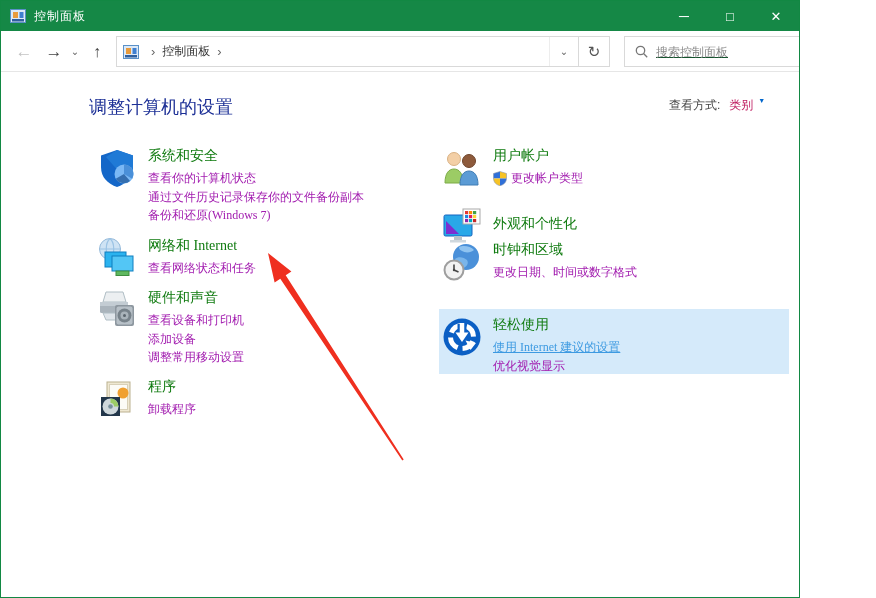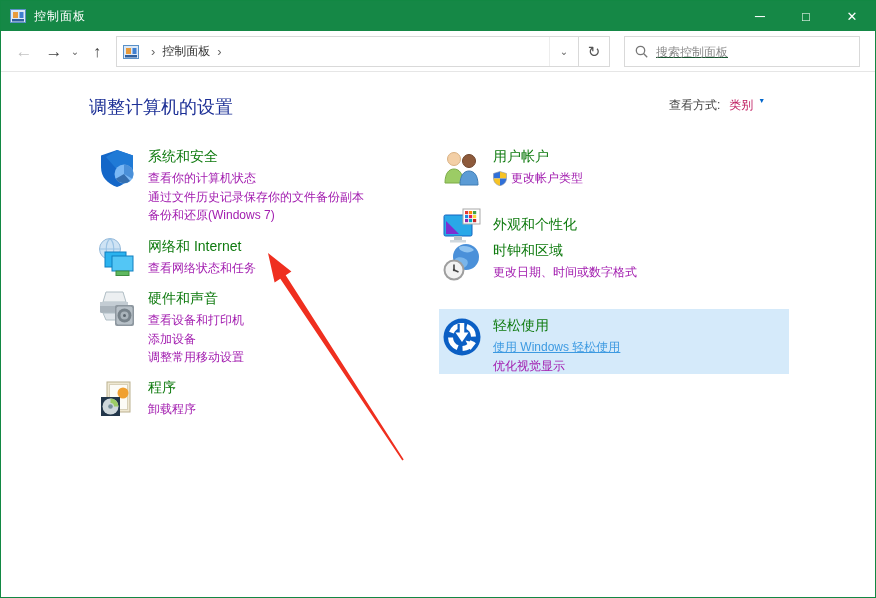--- a/index.html
+++ b/index.html
@@ -1,17 +1,17 @@
 <!DOCTYPE html>
 <html><head>
 <meta charset="utf-8">
 <style>
   * { margin:0; padding:0; box-sizing:border-box; }
   body { font-family:"Liberation Sans", sans-serif; background:#fff; }
-  .window { position:relative; width:876px; height:598px; background:#fff;
+  .window { position:relative; width:800px; height:598px; background:#fff;
             border:1px solid #128843; overflow:hidden; }
 
   
   .titlebar { position:absolute; left:0; top:0; width:100%; height:30px;
               background:#158846; display:flex; align-items:center; color:#fff; }
   .titlebar .app-icon { width:16px; height:16px; margin:0 8px 0 9px; }
   .titlebar .title { font-size:12px; letter-spacing:1px; }
   .win-controls { position:absolute; right:0; top:0; height:30px; display:flex; }
   .win-btn { width:46px; height:30px; display:flex; align-items:center;
              justify-content:center; font-size:13px; color:#fff; cursor:pointer; }
@@ -51,21 +51,21 @@
   .page-title { position:absolute; left:88px; top:94px; font-size:18px;
                 color:#1d3096; }
   .view-by { position:absolute; left:668px; top:96px; font-size:12px; color:#444;
              display:flex; }
   .view-by .vb-value { color:#be185d; margin-left:9px; cursor:pointer; }
   .view-by .vb-caret { color:#0066cc; font-size:7px; margin-left:5px; cursor:pointer; }
 
   .highlight-band { position:absolute; left:438px; top:308px; width:350px;
                     height:65px; background:#d5eafa; }
 
-  .cat { position:absolute; display:flex; gap:10px; }
+  .cat { position:absolute; display:flex; gap:10px;font-family:Liberation Serif, serif; }
   .cat-icon { width:42px; height:42px; flex:none; cursor:pointer; }
   .cat-icon svg { width:42px; height:42px; }
   .cat-text { display:flex; flex-direction:column; }
   .cat-text.vcenter { padding-top:9px; }
   .cat-title { font-size:14px; color:#0e7a0e; line-height:18px; margin-bottom:4px;
                text-decoration:none; cursor:pointer; white-space:nowrap; }
   .cat-link { font-size:12px; color:#a21caf; line-height:18.6px; text-decoration:none;
               cursor:pointer; white-space:nowrap; display:flex; align-items:center; }
   .cat-link.hovered { color:#3d9ae1; text-decoration:underline; }
   .cat-link .uac { width:14px; height:15px; margin-right:4px; flex:none; }
@@ -287,21 +287,21 @@
         <circle cx="21" cy="21" r="18.5" fill="#0b5fc4"></circle>
         <circle cx="21" cy="21" r="11.5" fill="none" stroke="#ffffff" stroke-width="5" stroke-dasharray="13 5" transform="rotate(22 21 21)"></circle>
         <line x1="21" y1="8" x2="21" y2="20" stroke="#0b5fc4" stroke-width="9"></line>
         <line x1="21" y1="7" x2="21" y2="17" stroke="#ffffff" stroke-width="4.5"></line>
         <polygon points="21,26 14.5,16.5 27.5,16.5" fill="#ffffff"></polygon>
         <polygon points="35,27 24.5,24.5 29.5,34" fill="#ffffff"></polygon>
       </svg>
     </div>
     <div class="cat-text">
       <a class="cat-title">轻松使用</a>
-      <a class="cat-link hovered">使用 Windows 轻松使用</a>
+      <a class="cat-link hovered">使用 Internet 建议的设置</a>
       <a class="cat-link">优化视觉显示</a>
     </div>
   </div>
 
   <svg class="arrow-overlay" viewBox="0 0 876 598">
     <polygon points="267,252 290.4,270.5 284.7,274.3 402.7,458.6 401.3,459.4 279.3,277.7 273.6,281.5" fill="#ef2f1f"></polygon>
   </svg>
 
 </div>
 

